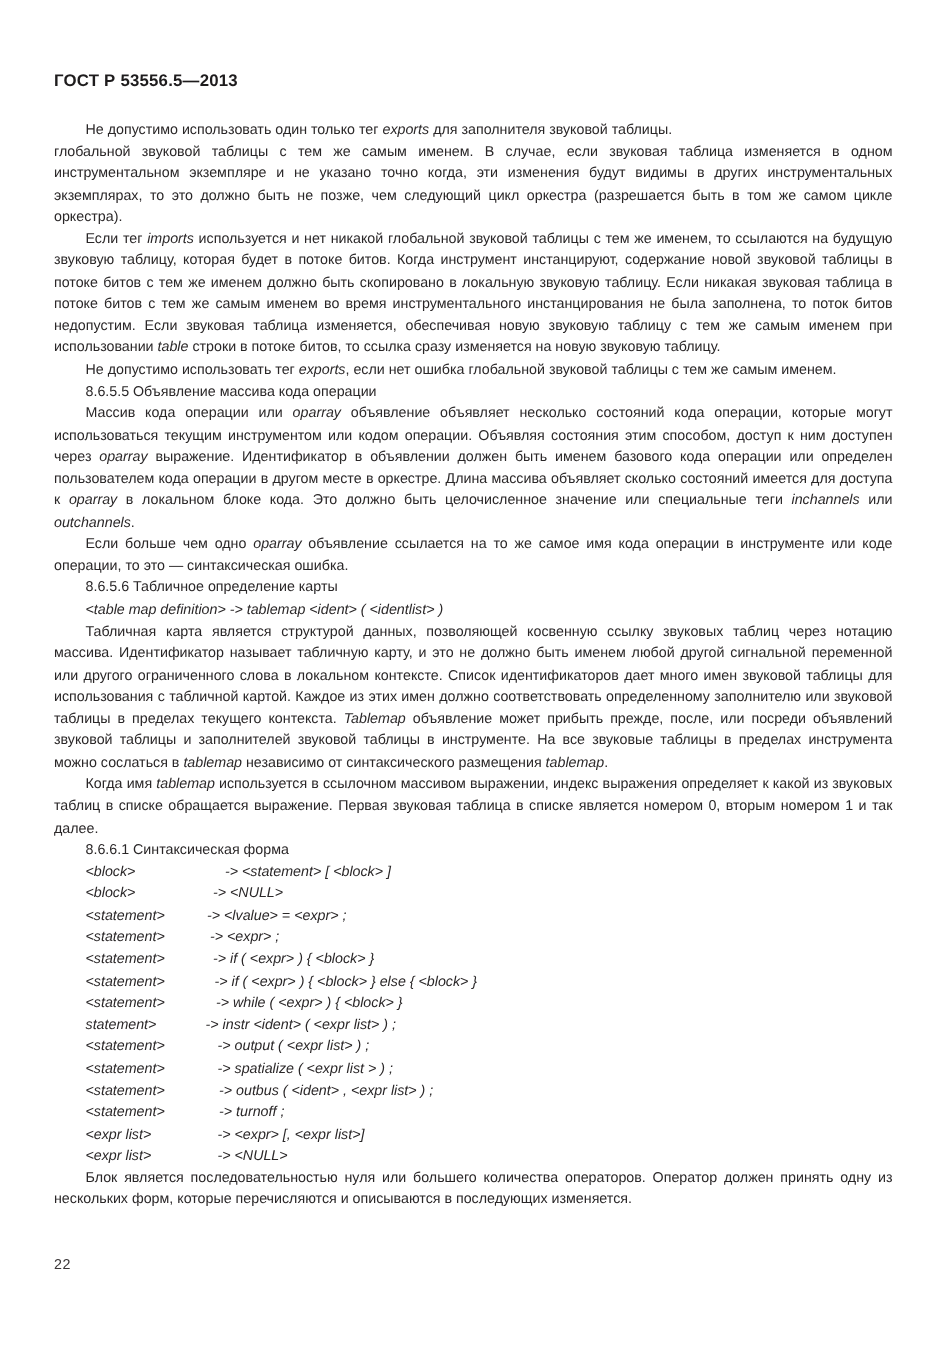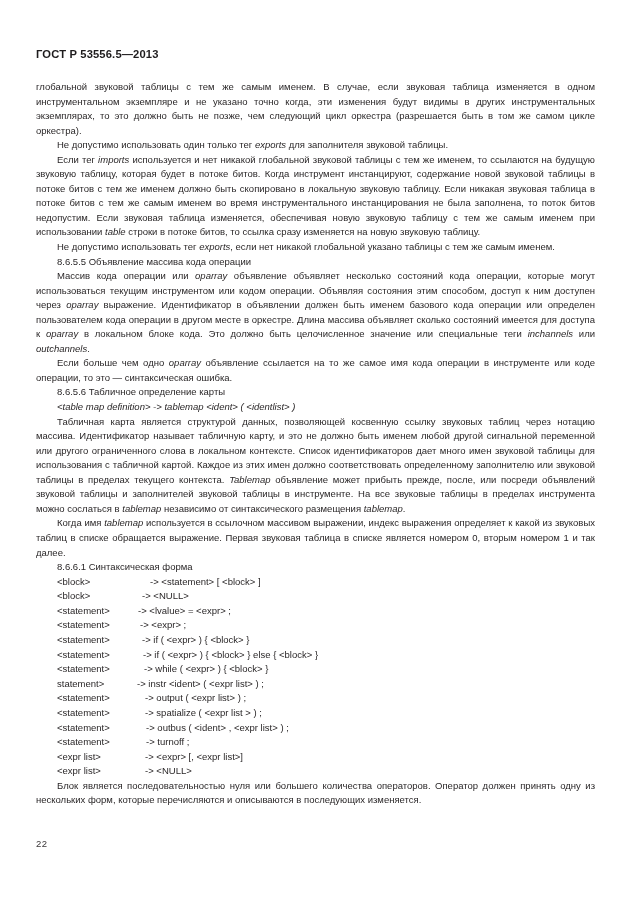--- a/index.html
+++ b/index.html
@@ -64,20 +64,21 @@
     margin: 0;
     font-size: 9.8px;
     line-height: 15.5px;
     font-weight: bold;
     text-indent: 21px;
     color: #1e1c1d;
   }
   .grammar-line {
     font-size: 9.5px;
     line-height: 14.6px;
+    font-style: italic;
     color: #2a2728;
     white-space: pre;
     padding-left: 21px;
   }
   .grammar-line .lhs {
     display: inline-block;
     width: 75px;
   }
   .grammar-block {
     margin: 0;
@@ -100,27 +101,27 @@
 </style>
 </head>
 <body>
 
 <div class="page">
 
   <div class="header">ГОСТ Р 53556.5—2013</div>
 
   <div class="content">
 
+    <p class="body indent"><span>Не допустимо использовать один только тег </span><span class="it">exports</span><span> для заполнителя звуковой таблицы.</span></p>
+
     <p class="body"><span>глобальной звуковой таблицы с тем же самым именем. В случае, если звуковая таблица изменяется в одном инструментальном экземпляре и не указано точно когда, эти изменения будут видимы в других инструментальных экземплярах, то это должно быть не позже, чем следующий цикл оркестра (разрешается быть в том же самом цикле оркестра).</span></p>
-
-    <p class="body indent"><span>Не допустимо использовать один только тег </span><span class="it">exports</span><span> для заполнителя звуковой таблицы.</span></p>
 
     <p class="body indent"><span>Если тег </span><span class="it">imports</span><span> используется и нет никакой глобальной звуковой таблицы с тем же именем, то ссылаются на будущую звуковую таблицу, которая будет в потоке битов. Когда инструмент инстанцируют, содержание новой звуковой таблицы в потоке битов с тем же именем должно быть скопировано в локальную звуковую таблицу. Если никакая звуковая таблица в потоке битов с тем же самым именем во время инструментального инстанцирования не была заполнена, то поток битов недопустим. Если звуковая таблица изменяется, обеспечивая новую звуковую таблицу с тем же самым именем при использовании </span><span class="it">table</span><span> строки в потоке битов, то ссылка сразу изменяется на новую звуковую таблицу.</span></p>
 
-    <p class="body indent"><span>Не допустимо использовать тег </span><span class="it">exports</span><span>, если нет никакой глобальной указано таблицы с тем же самым именем.</span></p>
+    <p class="body indent"><span>Не допустимо использовать тег </span><span class="it">exports</span><span>, если нет ошибка глобальной звуковой таблицы с тем же самым именем.</span></p>
 
     <h4 class="sub">8.6.5.5 Объявление массива кода операции</h4>
 
     <p class="body indent"><span>Массив кода операции или </span><span class="it">oparray</span><span> объявление объявляет несколько состояний кода операции, которые могут использоваться текущим инструментом или кодом операции. Объявляя состояния этим способом, доступ к ним доступен через </span><span class="it">oparray</span><span> выражение. Идентификатор в объявлении должен быть именем базового кода операции или определен пользователем кода операции в другом месте в оркестре. Длина массива объявляет сколько состояний имеется для доступа к </span><span class="it">oparray</span><span> в локальном блоке кода. Это должно быть целочисленное значение или специальные теги </span><span class="it">inchannels</span><span> или </span><span class="it">outchannels</span><span>.</span></p>
 
     <p class="body indent"><span>Если больше чем одно </span><span class="it">oparray</span><span> объявление ссылается на то же самое имя кода операции в инструменте или коде операции, то это — синтаксическая ошибка.</span></p>
 
     <h4 class="sub">8.6.5.6 Табличное определение карты</h4>
 
     <div class="single-grammar">&lt;table map definition&gt; -&gt; tablemap &lt;ident&gt; ( &lt;identlist&gt; )</div>

